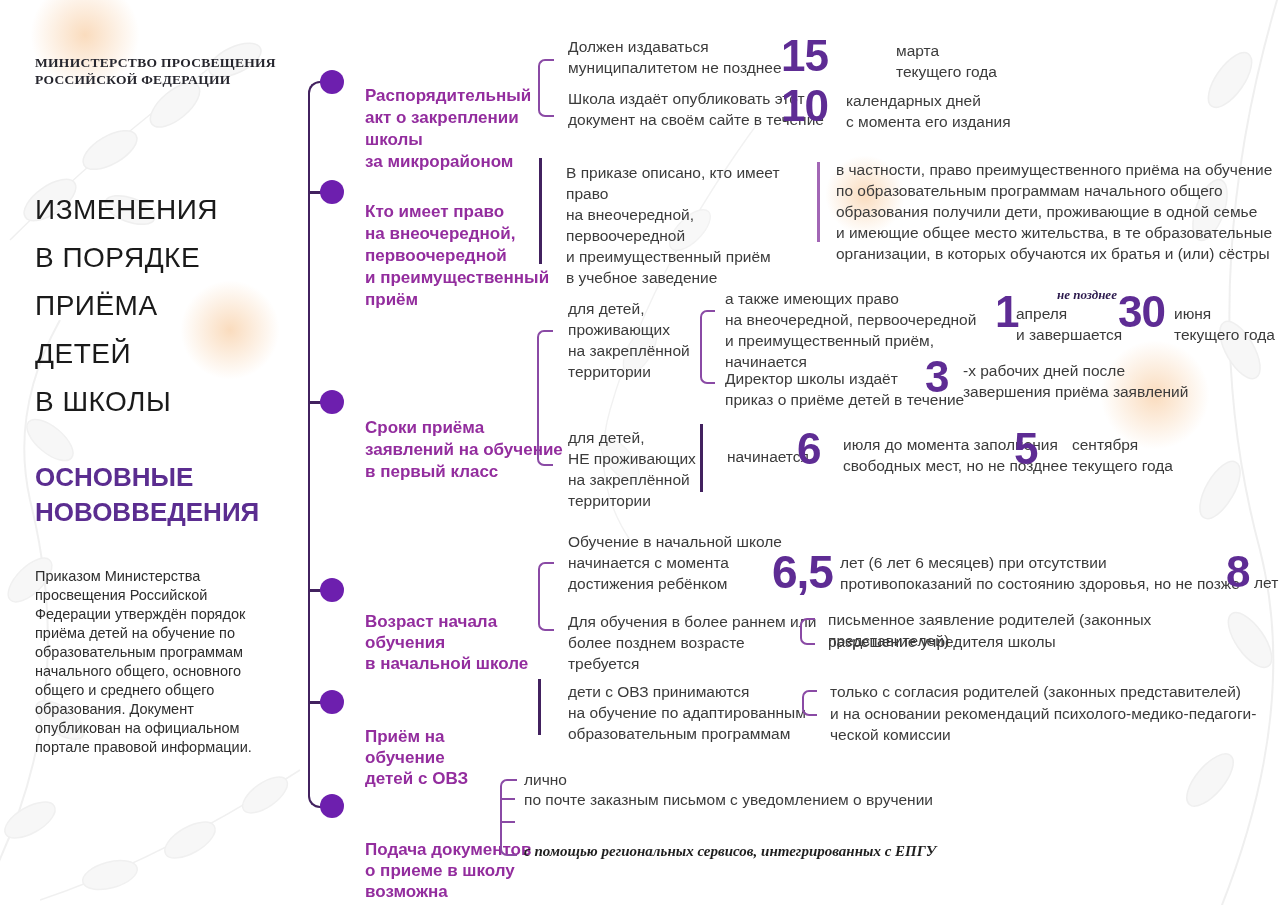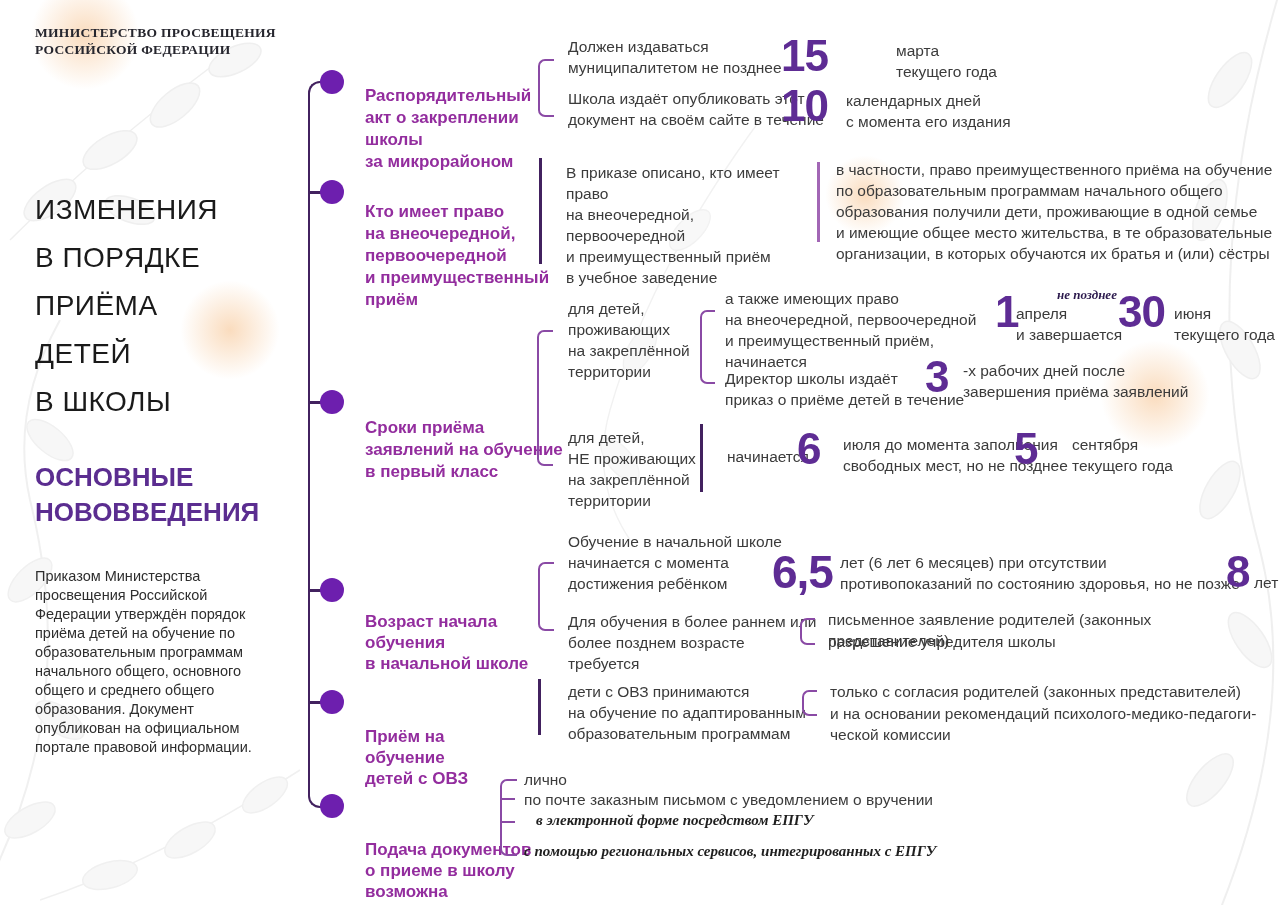--- a/index.html
+++ b/index.html
@@ -81,21 +81,21 @@
       <ellipse cx="70" cy="135" rx="28" ry="13" transform="rotate(-15 70 135)"></ellipse>
       <ellipse cx="150" cy="100" rx="28" ry="13" transform="rotate(-30 150 100)"></ellipse>
       <ellipse cx="225" cy="55" rx="26" ry="12" transform="rotate(-35 225 55)"></ellipse>
     </g>
   </svg>
   <div class="abs blob" style="left:30px;top:-20px;width:110px;height:110px;"></div>
   <div class="abs blob" style="left:180px;top:280px;width:100px;height:100px;"></div>
   <div class="abs blob" style="left:1100px;top:340px;width:110px;height:110px;"></div>
   <div class="abs blob" style="left:825px;top:155px;width:80px;height:80px;"></div>
 
-  <div class="abs ministry pre" style="left:35px;top:24px;width:300px;">МИНИСТЕРСТВО ПРОСВЕЩЕНИЯ
+  <div class="abs ministry pre" style="left:35px;top:54px;width:300px;">МИНИСТЕРСТВО ПРОСВЕЩЕНИЯ
 РОССИЙСКОЙ ФЕДЕРАЦИИ</div>
   <div class="abs main-title pre" style="left:35px;top:186px;width:280px;">ИЗМЕНЕНИЯ
 В ПОРЯДКЕ
 ПРИЁМА
 ДЕТЕЙ
 В ШКОЛЫ</div>
   <div class="abs subtitle pre" style="left:35px;top:460px;width:280px;">ОСНОВНЫЕ
 НОВОВВЕДЕНИЯ</div>
   <div class="abs intro pre" style="left:35px;top:567px;width:270px;">Приказом Министерства
 просвещения Российской
@@ -224,16 +224,15 @@
 ческой комиссии</div>
 
   <div class="abs heading lh21 pre" style="left:365px;top:794px;width:170px;">Подача документов
 о приеме в школу
 возможна</div>
   <div class="abs bracket" style="left:500px;top:779px;width:15px;height:73px;"></div>
   <div class="abs arm" style="left:500px;top:798px;width:15px;"></div>
   <div class="abs arm" style="left:500px;top:821px;width:15px;"></div>
   <div class="abs txt" style="left:524px;top:769px;width:400px;">лично</div>
   <div class="abs txt" style="left:524px;top:789px;width:480px;">по почте заказным письмом с уведомлением о вручении</div>
-  <div class="abs serif-item" style="left:536px;top:812px;width:420px;">в электронной форме посредством ЕПГУ</div>
   <div class="abs serif-item" style="left:524px;top:843px;width:480px;">с помощью региональных сервисов, интегрированных с ЕПГУ</div>
 
 </div>
 
 </body></html>

